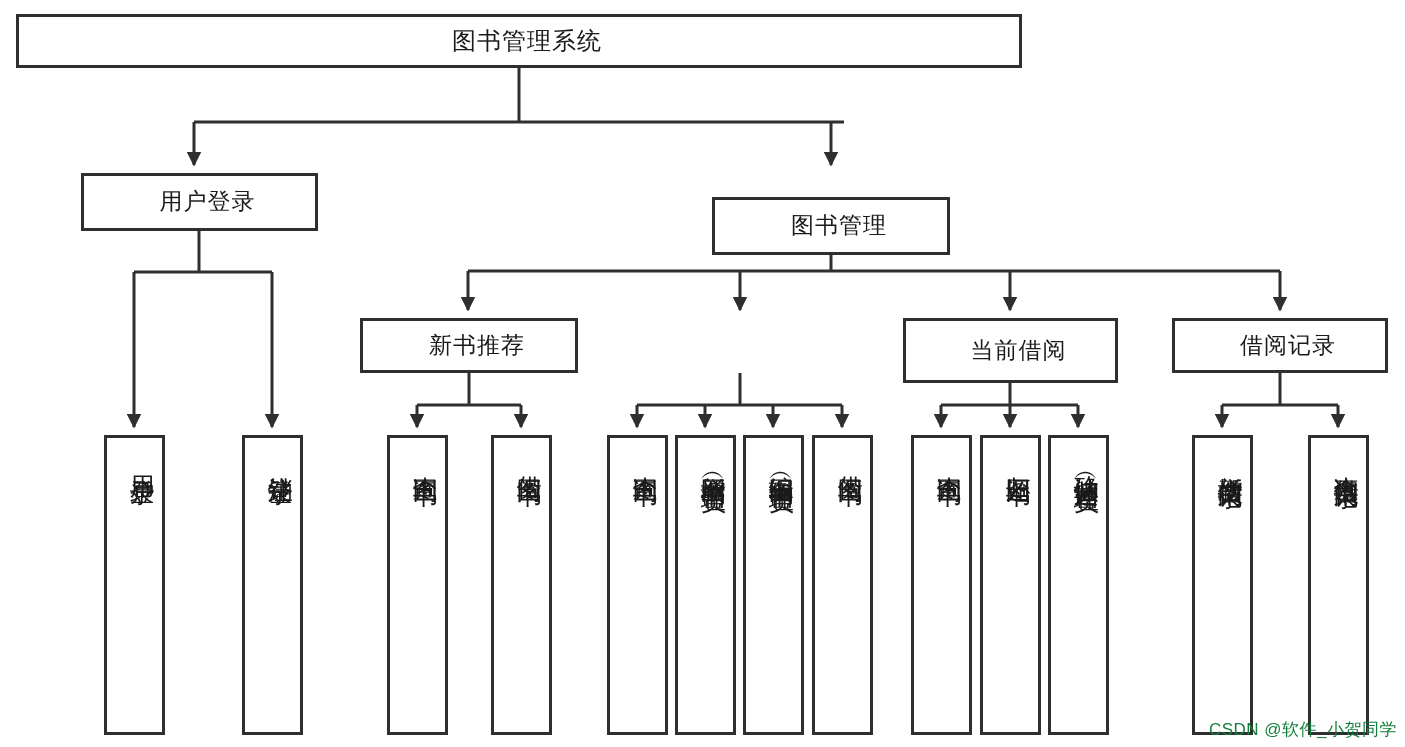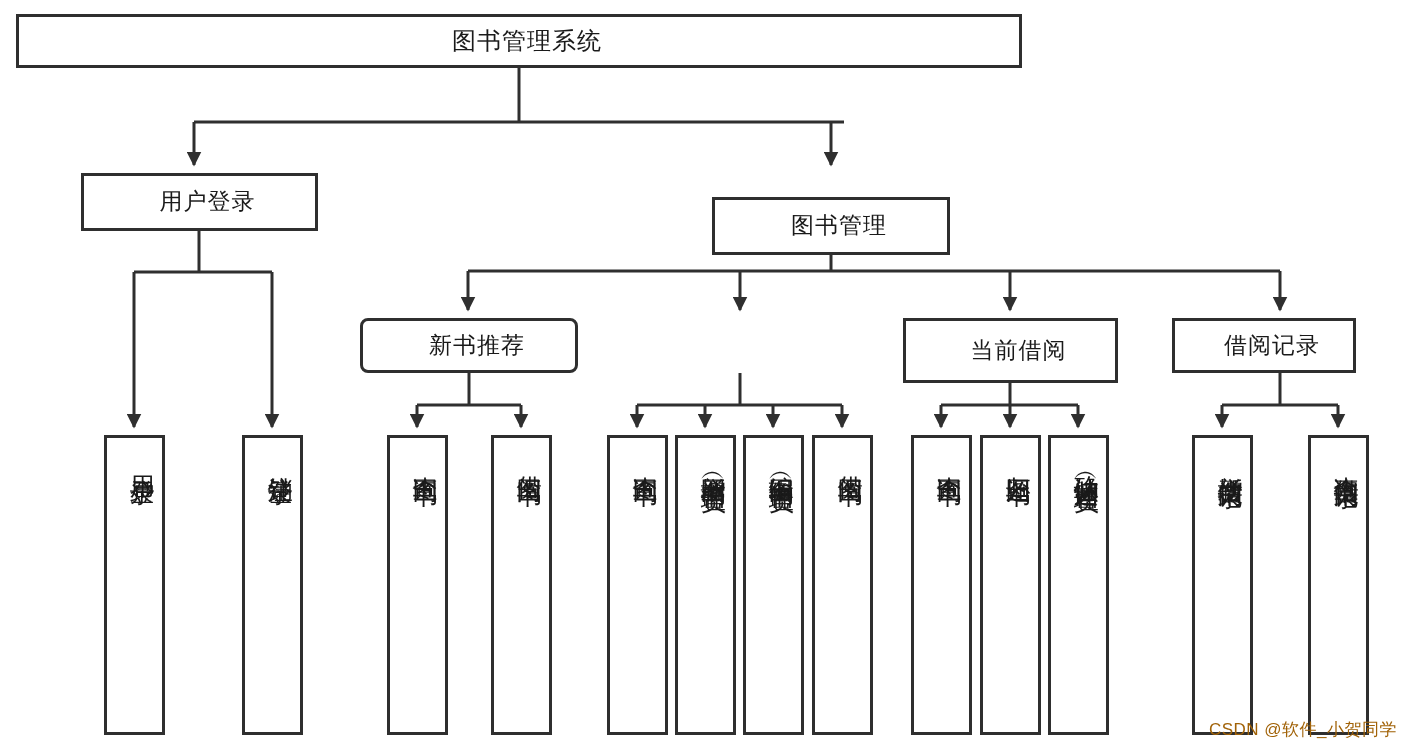--- a/index.html
+++ b/index.html
@@ -52,21 +52,21 @@
     color:#1a1a1a;
     white-space:nowrap;
     display:block;
   }
   .node-title .label{ font-size:24px; }
   #watermark{
     position:absolute;
     right:8px;
     bottom:6px;
     font-size:17px;
-    color:#a16207;
+    color:#15803d;
     letter-spacing:0.5px;
     z-index:3;
     white-space:nowrap;
   }
 </style>
 </head>
 <body>
 
 <div id="canvas">
 
@@ -125,27 +125,27 @@
     <span class="label">图书管理系统</span>
   </div>
 
   <div class="node node-h" style="left:81px; top:173px; width:237px; height:58px;">
     <span class="label">用户登录</span>
   </div>
   <div class="node node-h" style="left:712px; top:173px; width:238px; height:58px;margin-top:24px;">
     <span class="label">图书管理</span>
   </div>
 
-  <div class="node node-h" style="left:360px; top:318px; width:218px; height:55px;border-radius:8px;">
+  <div class="node node-h" style="left:360px; top:318px; width:218px; height:55px;">
     <span class="label">新书推荐</span>
   </div>
   <div class="node node-h" style="left:903px; top:318px; width:215px; height:65px;">
     <span class="label">当前借阅</span>
   </div>
-  <div class="node node-h" style="left:1172px; top:318px; width:184px; height:55px;">
+  <div class="node node-h" style="left:1172px; top:318px; width:216px; height:55px;">
     <span class="label">借阅记录</span>
   </div>
 
   <div class="node node-v" style="left:104px; top:435px; width:61px; height:300px;">
     <span class="label">用户登录</span>
   </div>
   <div class="node node-v" style="left:242px; top:435px; width:61px; height:300px;">
     <span class="label">注销登录</span>
   </div>
 

